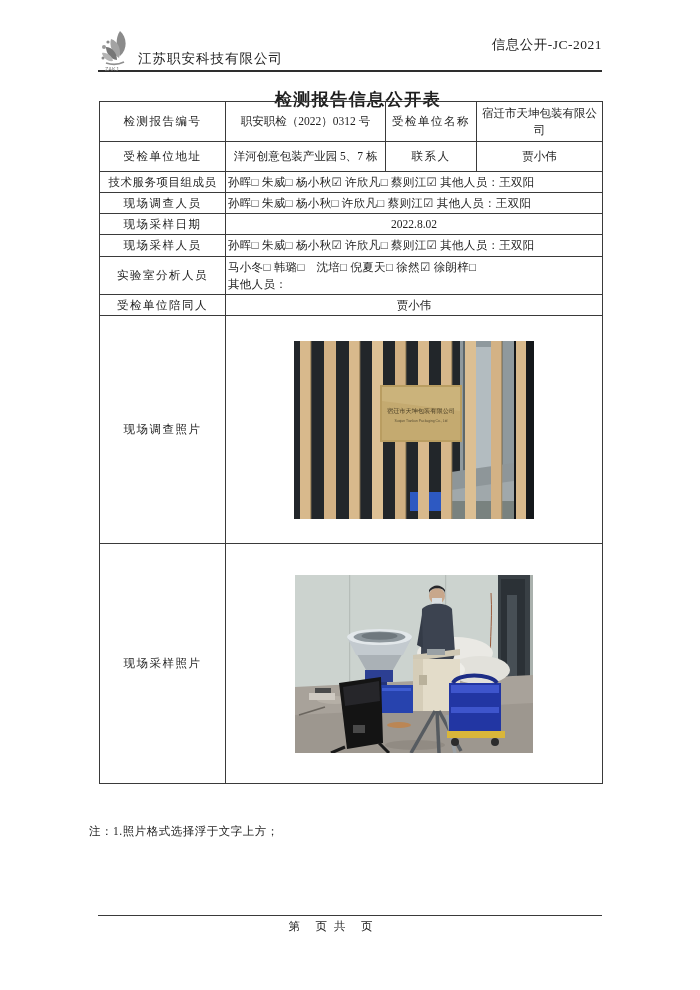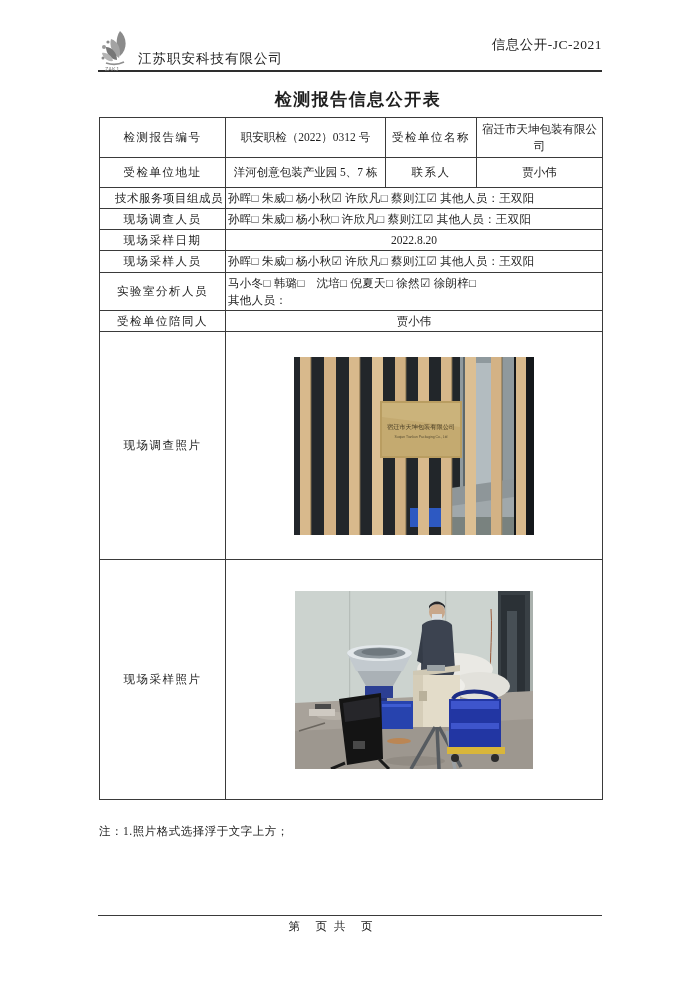--- a/index.html
+++ b/index.html
@@ -19,38 +19,38 @@
   .brand .logo{display:inline-block;width:40px;height:44px;margin-bottom:-4px;}
   .brand .cname{font-size:13.5px;letter-spacing:1px;padding-bottom:1px;}
   .doccode{font-size:13.5px;letter-spacing:0.5px;padding-bottom:15px;}
   
   .title{
     position:absolute;top:88px;left:8px;width:700px;text-align:center;
     font-size:17px;font-weight:bold;letter-spacing:1.5px;
   }
   
   table.form{
-    position:absolute;top:117px;left:99px;width:503px;
+    position:absolute;top:101px;left:99px;width:503px;
     border-collapse:collapse;table-layout:fixed;
   }
   table.form td{
     border:1px solid #3a3a3a;font-size:11.5px;line-height:1.45;
     padding:1px 2px;vertical-align:middle;box-sizing:border-box;
     overflow:hidden;
   }
   td.lbl{text-align:center;letter-spacing:1.5px;}
-  td.lbl-long{text-align:right;letter-spacing:0.5px;font-size:11px;}
+  td.lbl-long{text-align:center;letter-spacing:0.5px;font-size:11px;}
   td.val-c{text-align:center;}
   td.val-l{text-align:left;padding-left:5px;letter-spacing:0.3px;}
   tr.r1{height:40px;} tr.r2{height:30px;} tr.rs{height:21px;}
   tr.r7{height:22px;} tr.r8{height:38px;} tr.r10{height:228px;} tr.r11{height:240px;}
   td.photo-cell{padding:0;}
   .photo-wrap{width:100%;height:100%;display:flex;align-items:center;justify-content:center;}
   
-  .note{position:absolute;top:824px;left:99px;font-size:11.5px;letter-spacing:0.5px;}
+  .note{position:absolute;top:824px;left:89px;font-size:11.5px;letter-spacing:0.5px;}
   .footer-line{position:absolute;top:915px;left:98px;width:504px;border-top:1.5px solid #3a3a3a;}
   .footer-text{position:absolute;top:919px;left:0;width:663px;text-align:center;font-size:11.5px;letter-spacing:2px;}
 </style>
 </head>
 <body>
 
 <div class="header">
   <div class="brand">
     <span class="logo">
       <svg width="40" height="44" viewBox="0 0 40 44">
@@ -95,21 +95,21 @@
   <tr class="rs">
     <td class="lbl-long">技术服务项目组成员</td>
     <td class="val-l" colspan="3">孙晖□ 朱威□ 杨小秋☑ 许欣凡□ 蔡则江☑ 其他人员：王双阳</td>
   </tr>
   <tr class="rs">
     <td class="lbl">现场调查人员</td>
     <td class="val-l" colspan="3">孙晖□ 朱威□ 杨小秋□ 许欣凡□ 蔡则江☑ 其他人员：王双阳</td>
   </tr>
   <tr class="rs">
     <td class="lbl">现场采样日期</td>
-    <td class="val-c" colspan="3">2022.8.20</td>
+    <td class="val-c" colspan="3">2022.8.02</td>
   </tr>
   <tr class="r7">
     <td class="lbl">现场采样人员</td>
     <td class="val-l" colspan="3">孙晖□ 朱威□ 杨小秋☑ 许欣凡□ 蔡则江☑ 其他人员：王双阳</td>
   </tr>
   <tr class="r8">
     <td class="lbl">实验室分析人员</td>
     <td class="val-l" colspan="3">
       <div>马小冬□ 韩璐□　沈培□ 倪夏天□ 徐然☑ 徐朗梓□</div>
       <div>其他人员：</div>

